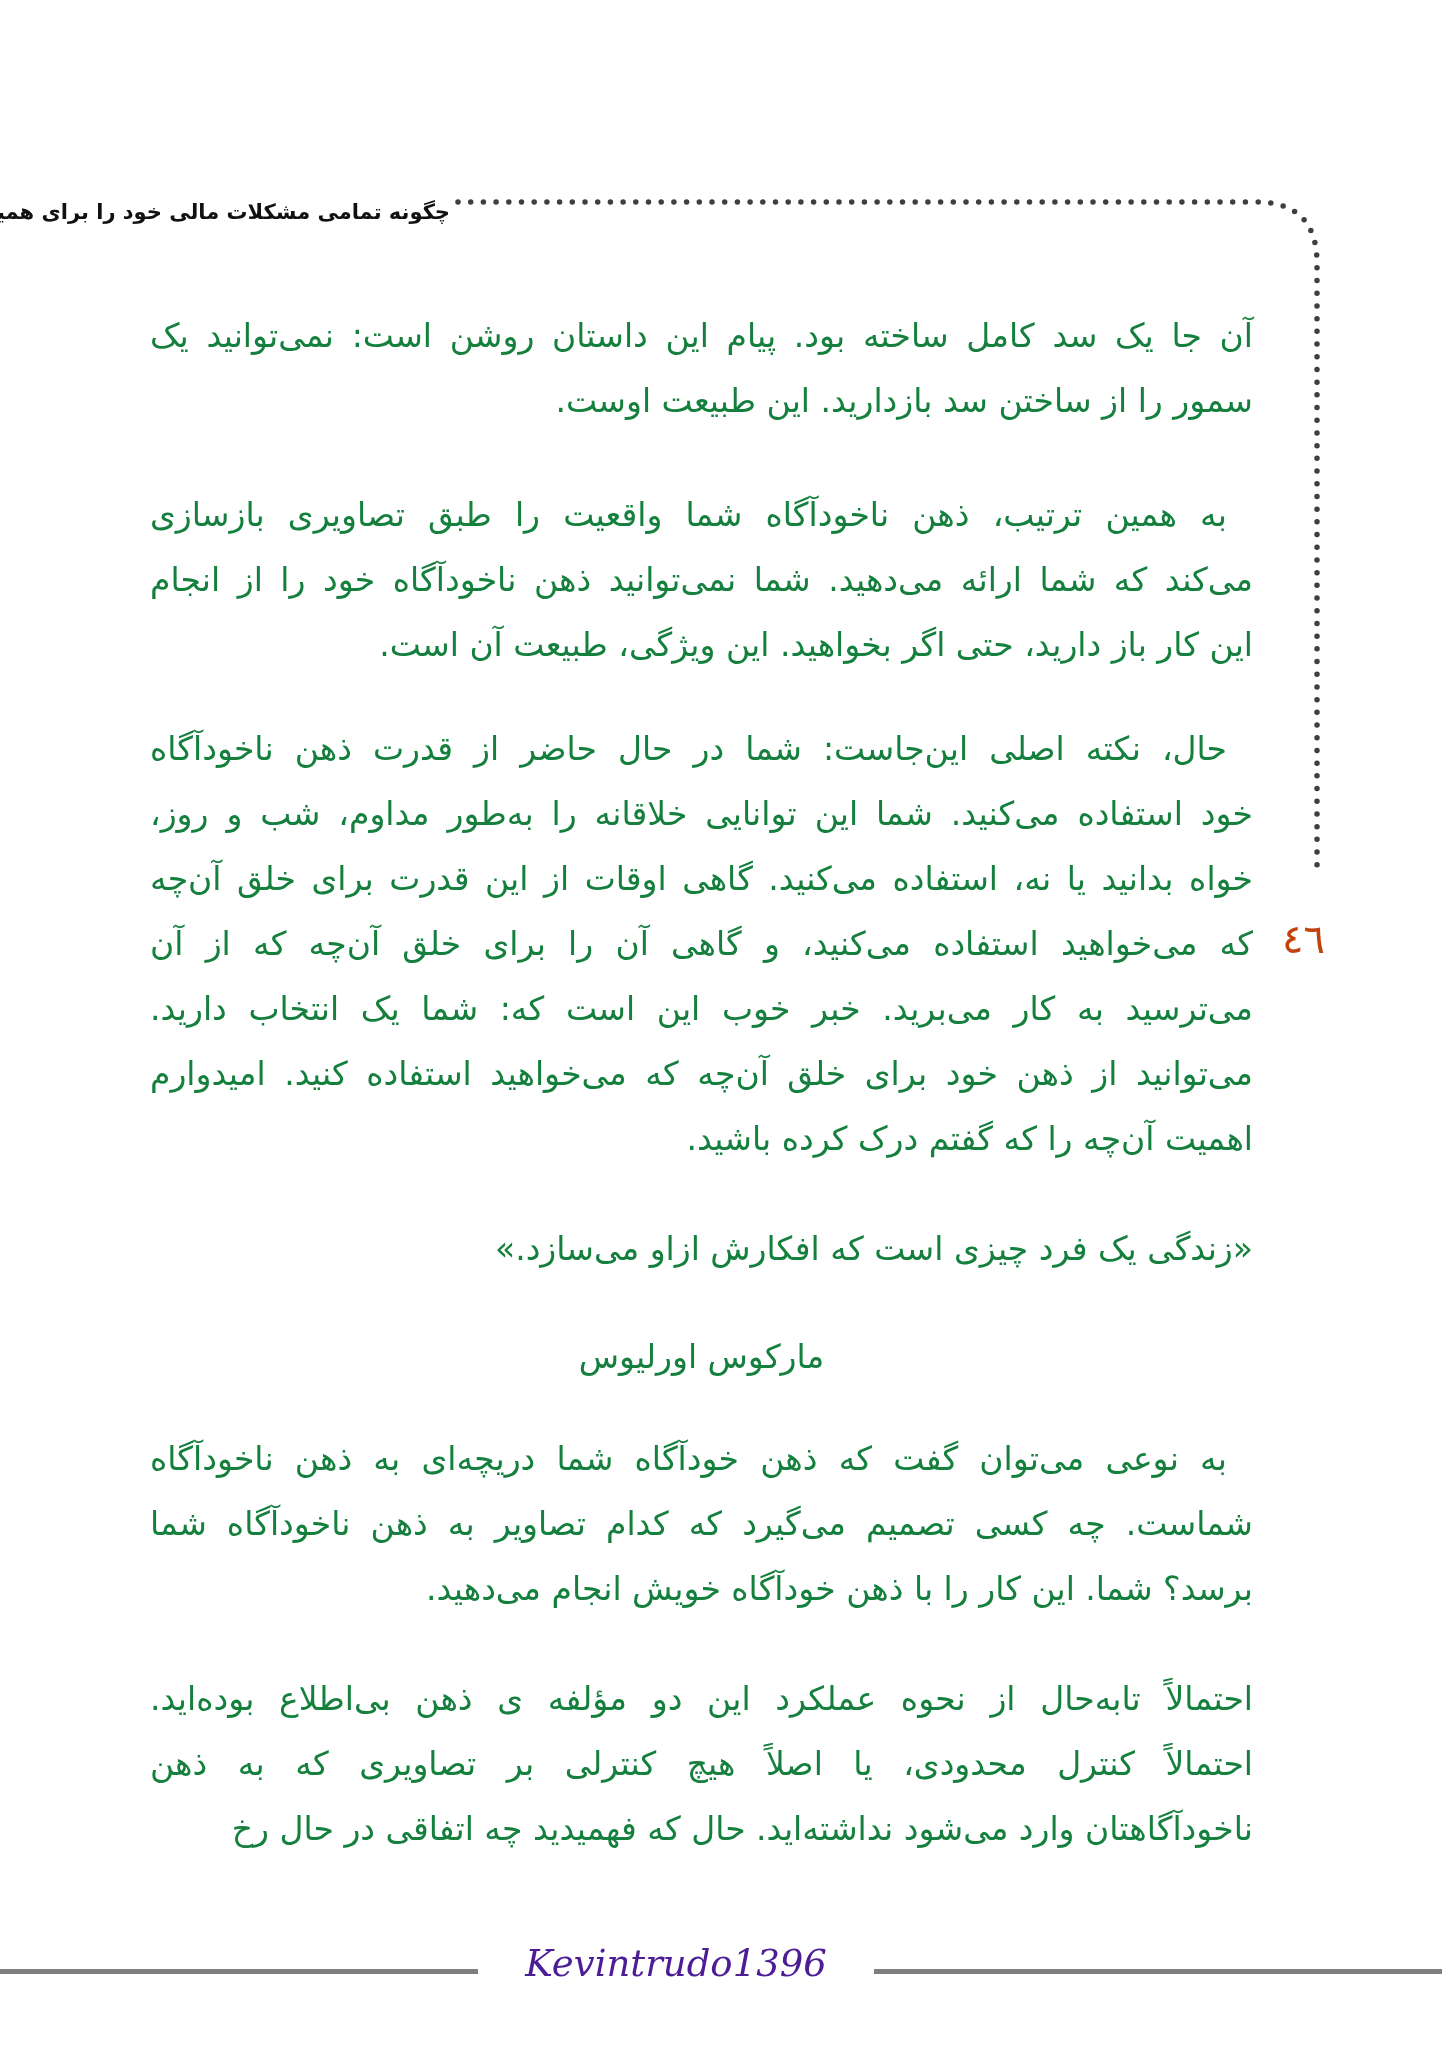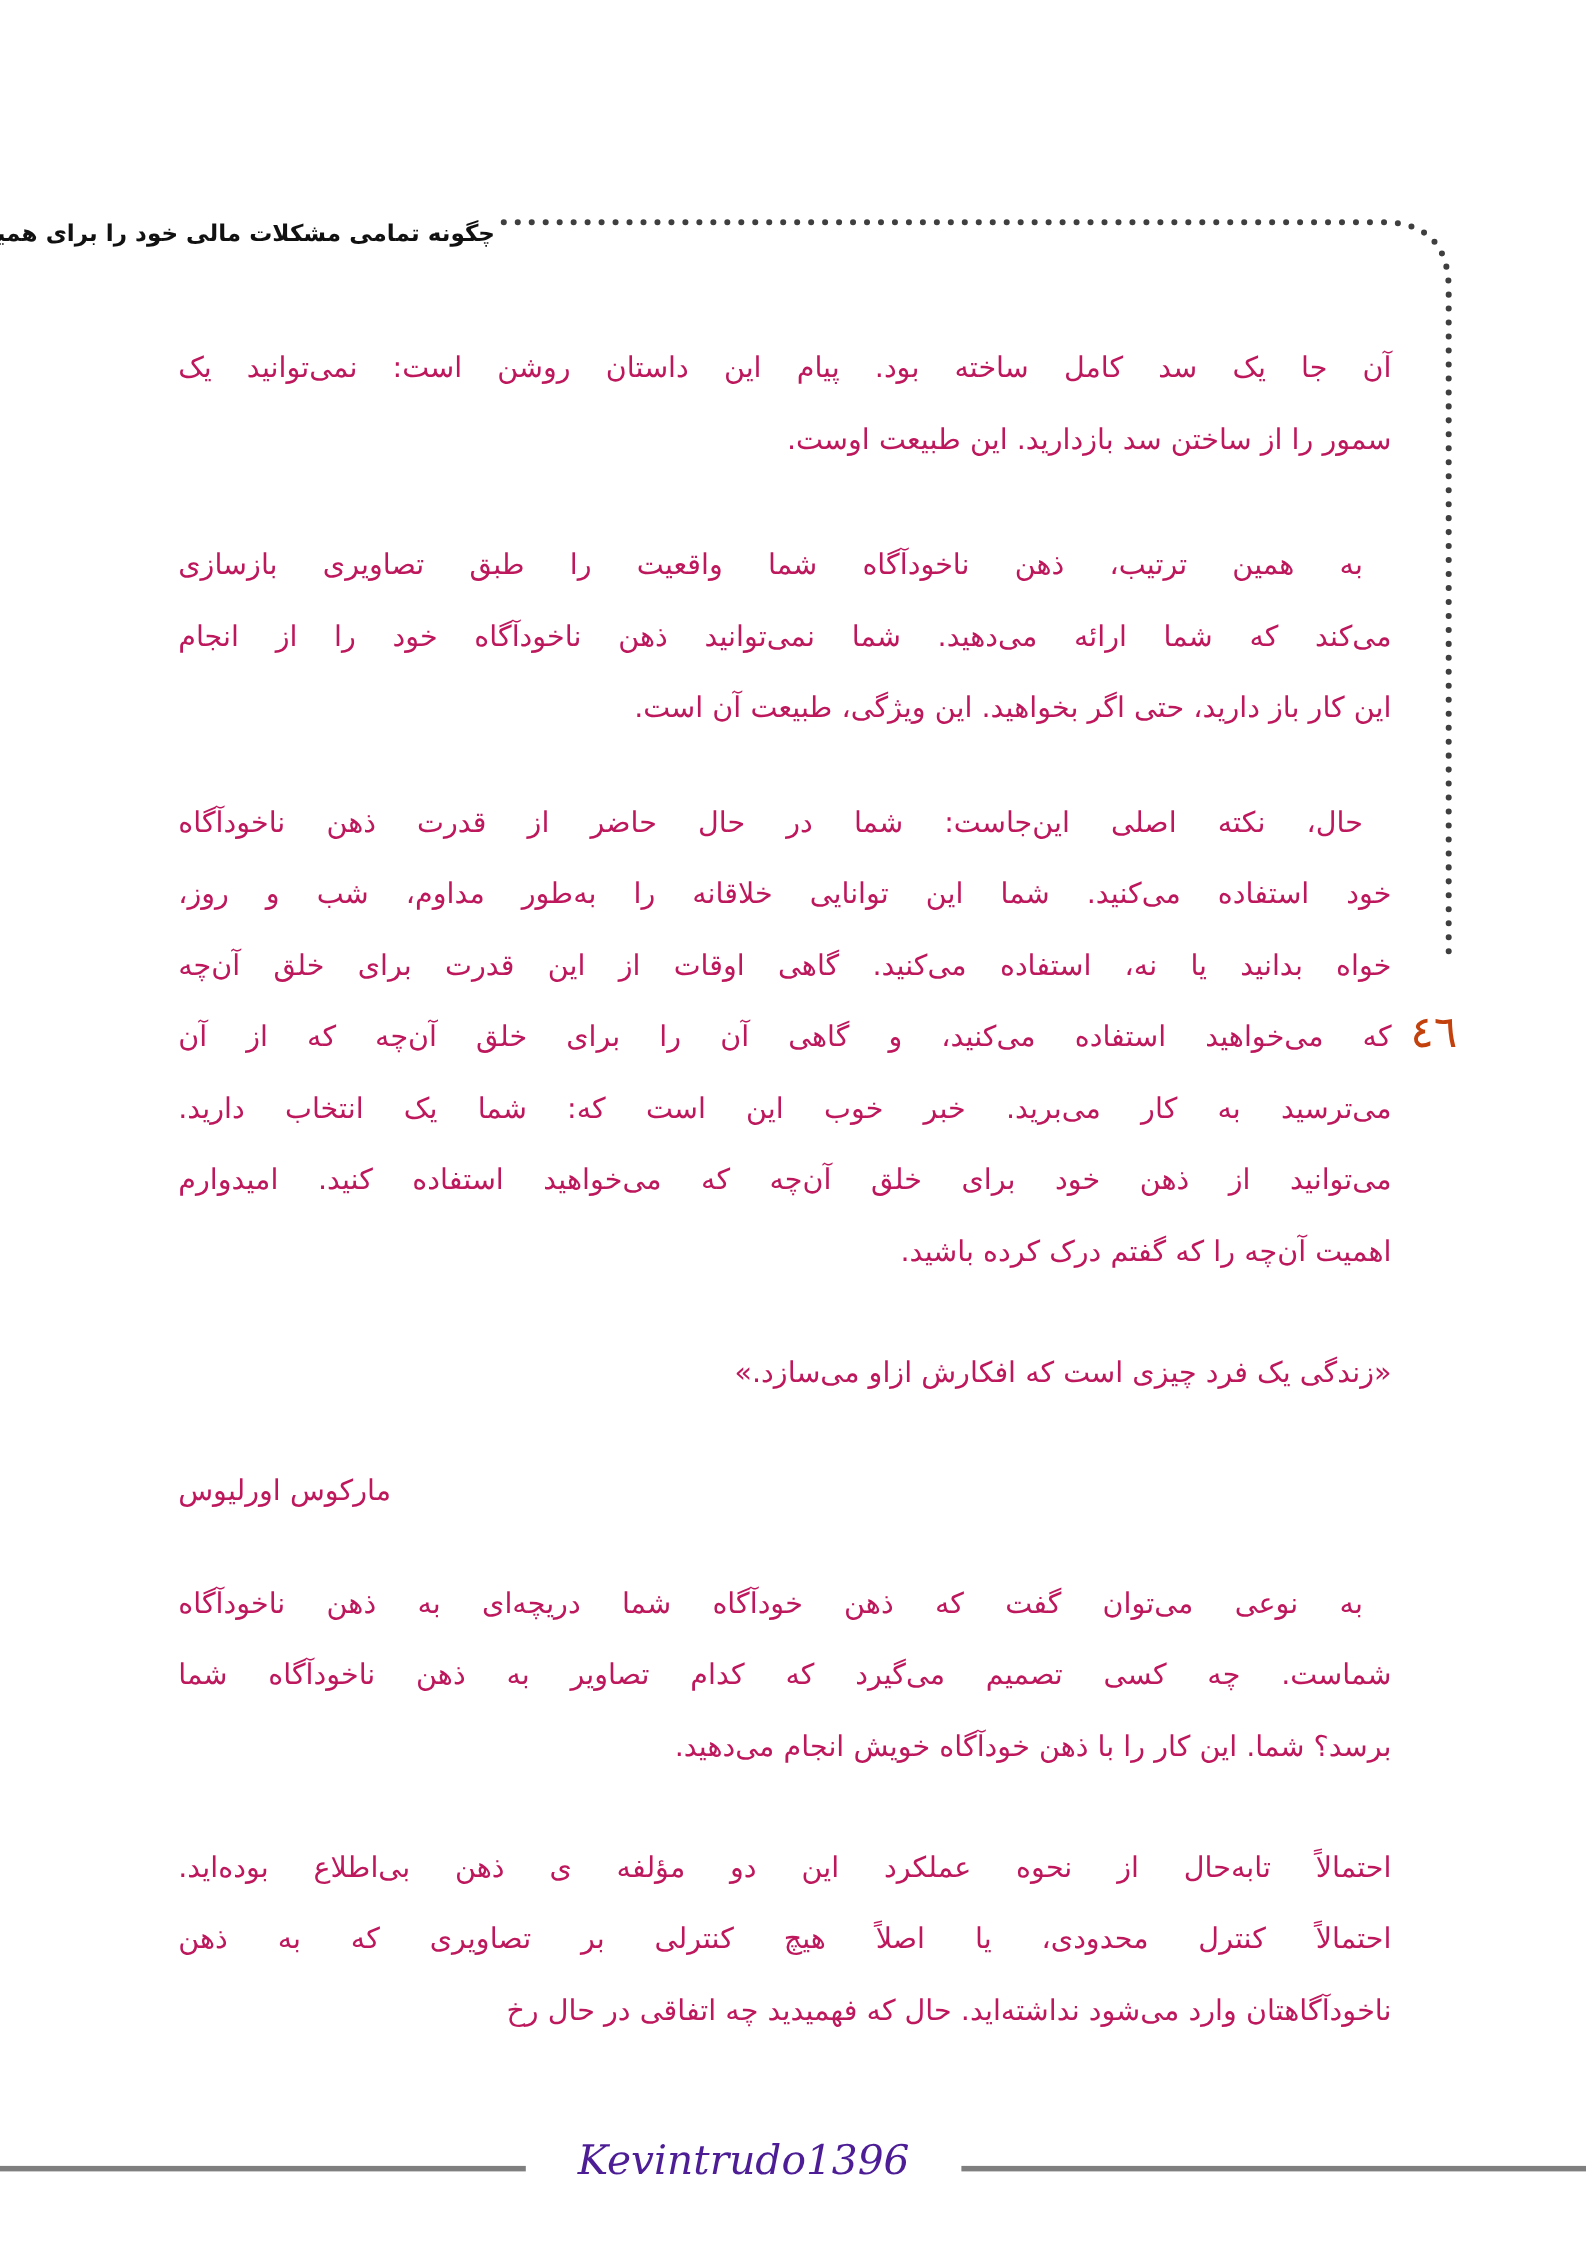--- a/index.html
+++ b/index.html
@@ -30,43 +30,43 @@
     position:absolute;
     left:1282px;
     top:916px;
     direction:rtl;
     font-size:40px;
     letter-spacing:14px;
     color:#c2410c;
   }
   .col{
     position:absolute;
-    left:162px;
+    left:150px;
     width:1103px;
     direction:rtl;
-    font-size:26px;
+    font-size:33px;
     line-height:65px;
-    color:#be185d;
+    color:#15803d;
   }
   .line{
     text-align:justify;
     text-align-last:justify;
     white-space:normal;
   }
   .line.last{
     text-align-last:right;
   }
   .line.indent{
     padding-right:26px;
   }
   .p1{top:303px;}
   .p2{top:482px;}
   .p3{top:716px;}
   .quote-block{top:1216px;text-align:right;}
-  .author-block{top:1324px;text-align:left;}
+  .author-block{top:1324px;text-align:center;}
   .p4{top:1426px;}
   .p5{top:1666px;}
   .footer-rule{
     position:absolute;
     top:1969px;
     height:5px;
     background:#7f7f7f;
   }
   .footer-rule.left{left:0;width:478px;}
   .footer-rule.right{left:874px;width:568px;}

